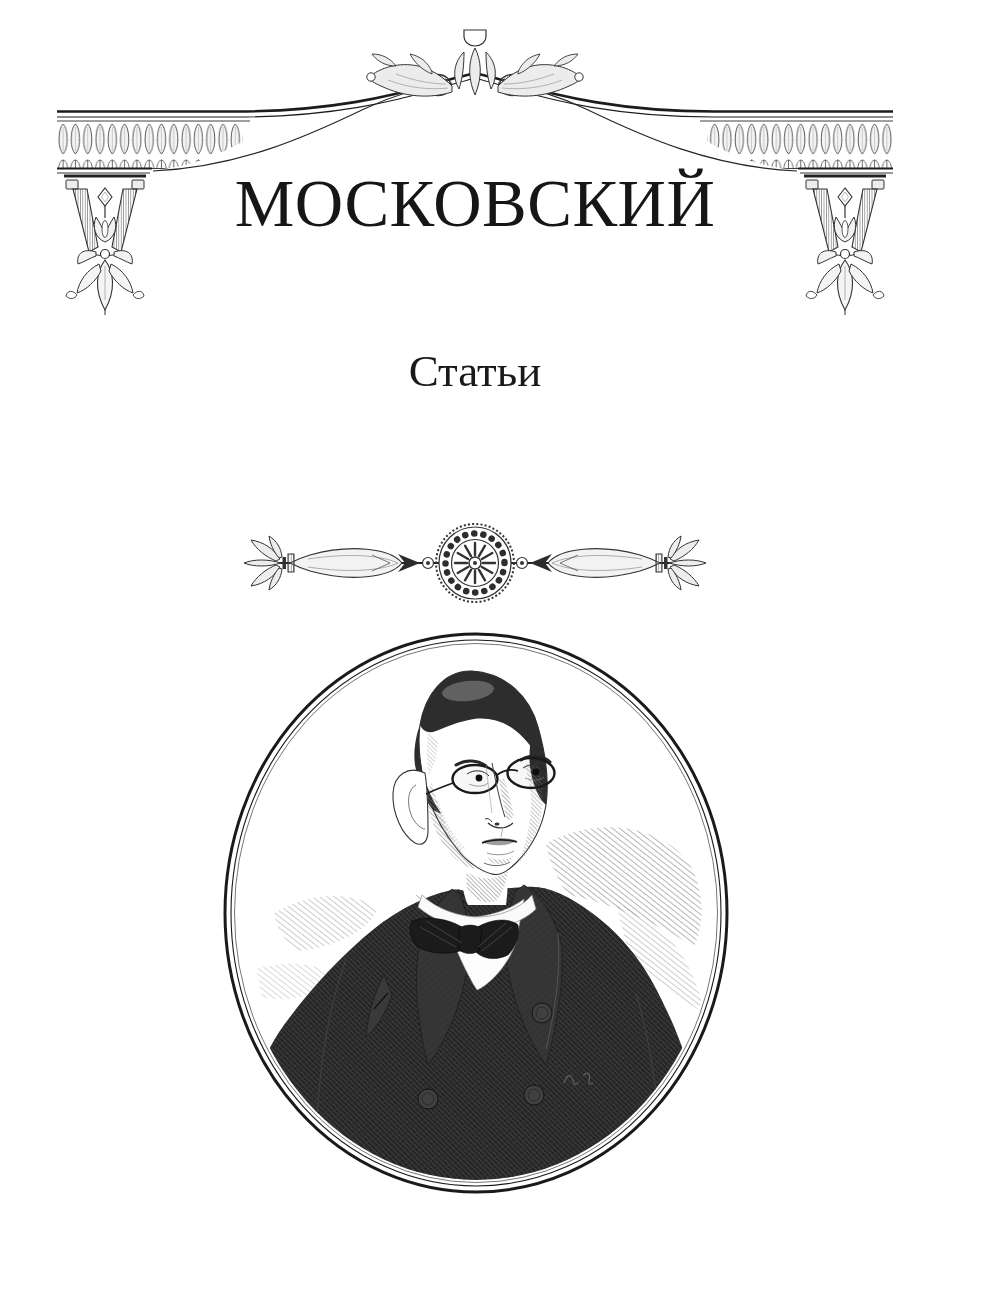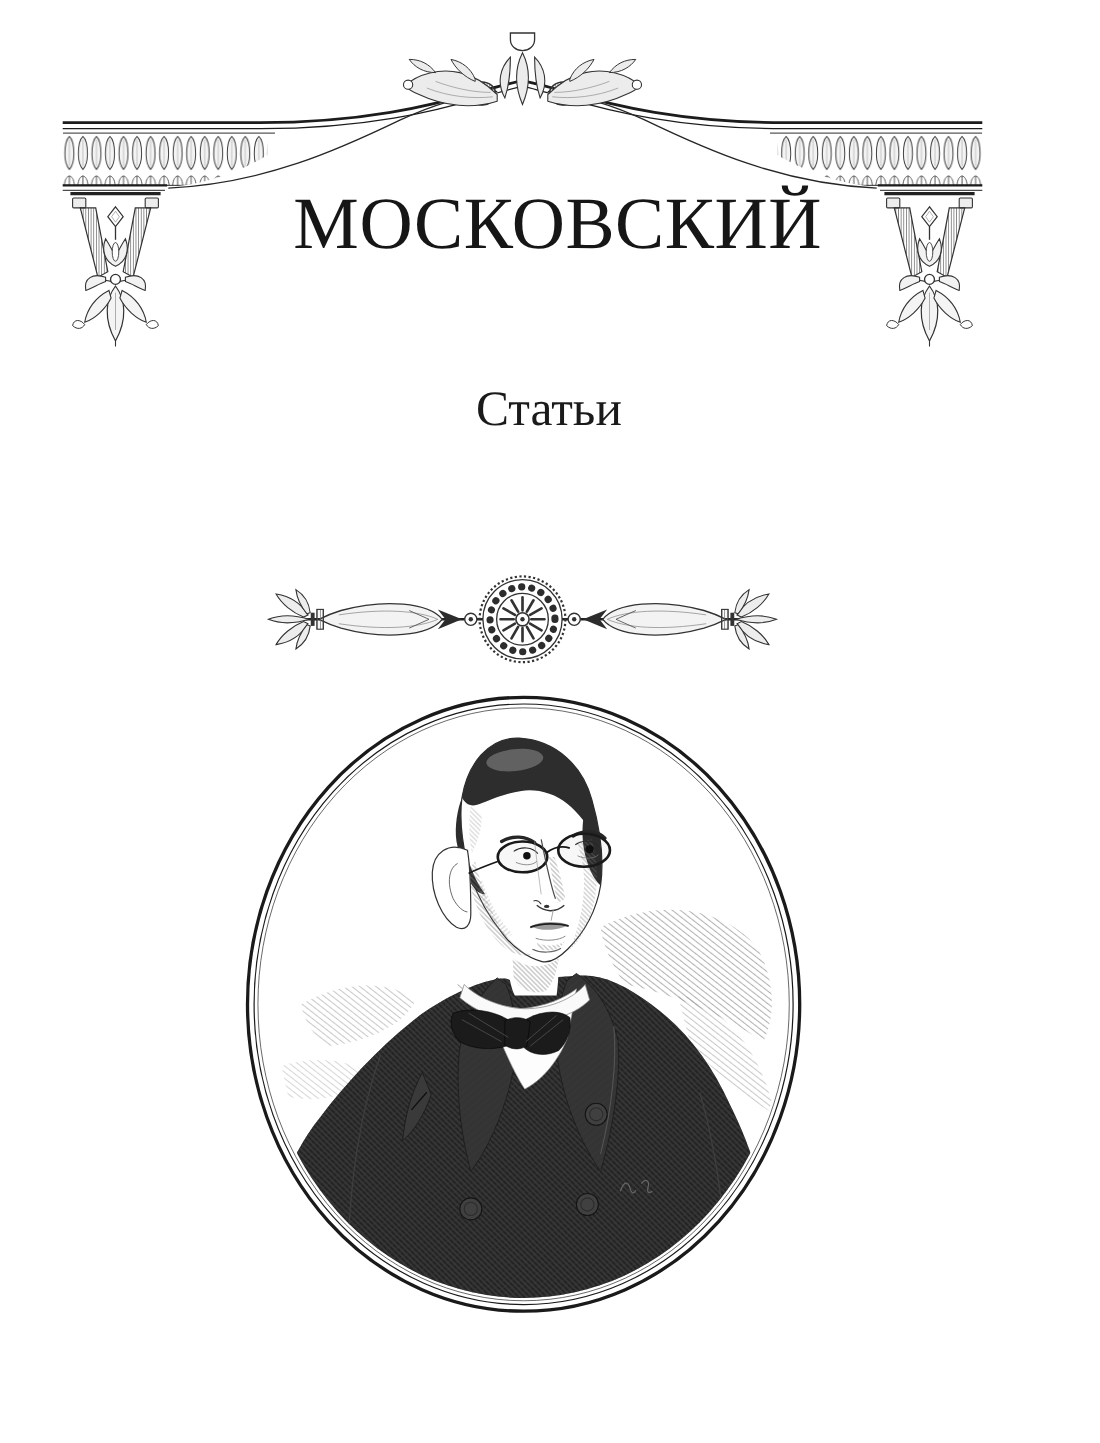--- a/index.html
+++ b/index.html
@@ -12,28 +12,26 @@
     color:#141414;
   }
   .abs{position:absolute;}
   .title-block{
     left:0; top:168px; width:950px;
     text-align:center;
     font-size:67px; line-height:71px;
     letter-spacing:0.5px;
     color:#161616;
     white-space:pre-line;
-    padding-left:32px;
   }
   .subtitle-block{
     left:0; top:347px; width:950px;
     text-align:center;
     font-size:45px; line-height:48px;
     color:#1a1a1a;
-    margin-left:24px;
   }
   svg{display:block;}
 </style>
 </head>
 <body>
 
 <div class="sheet">
 
   <svg width="0" height="0" style="position:absolute" aria-hidden="true">
     <defs>

